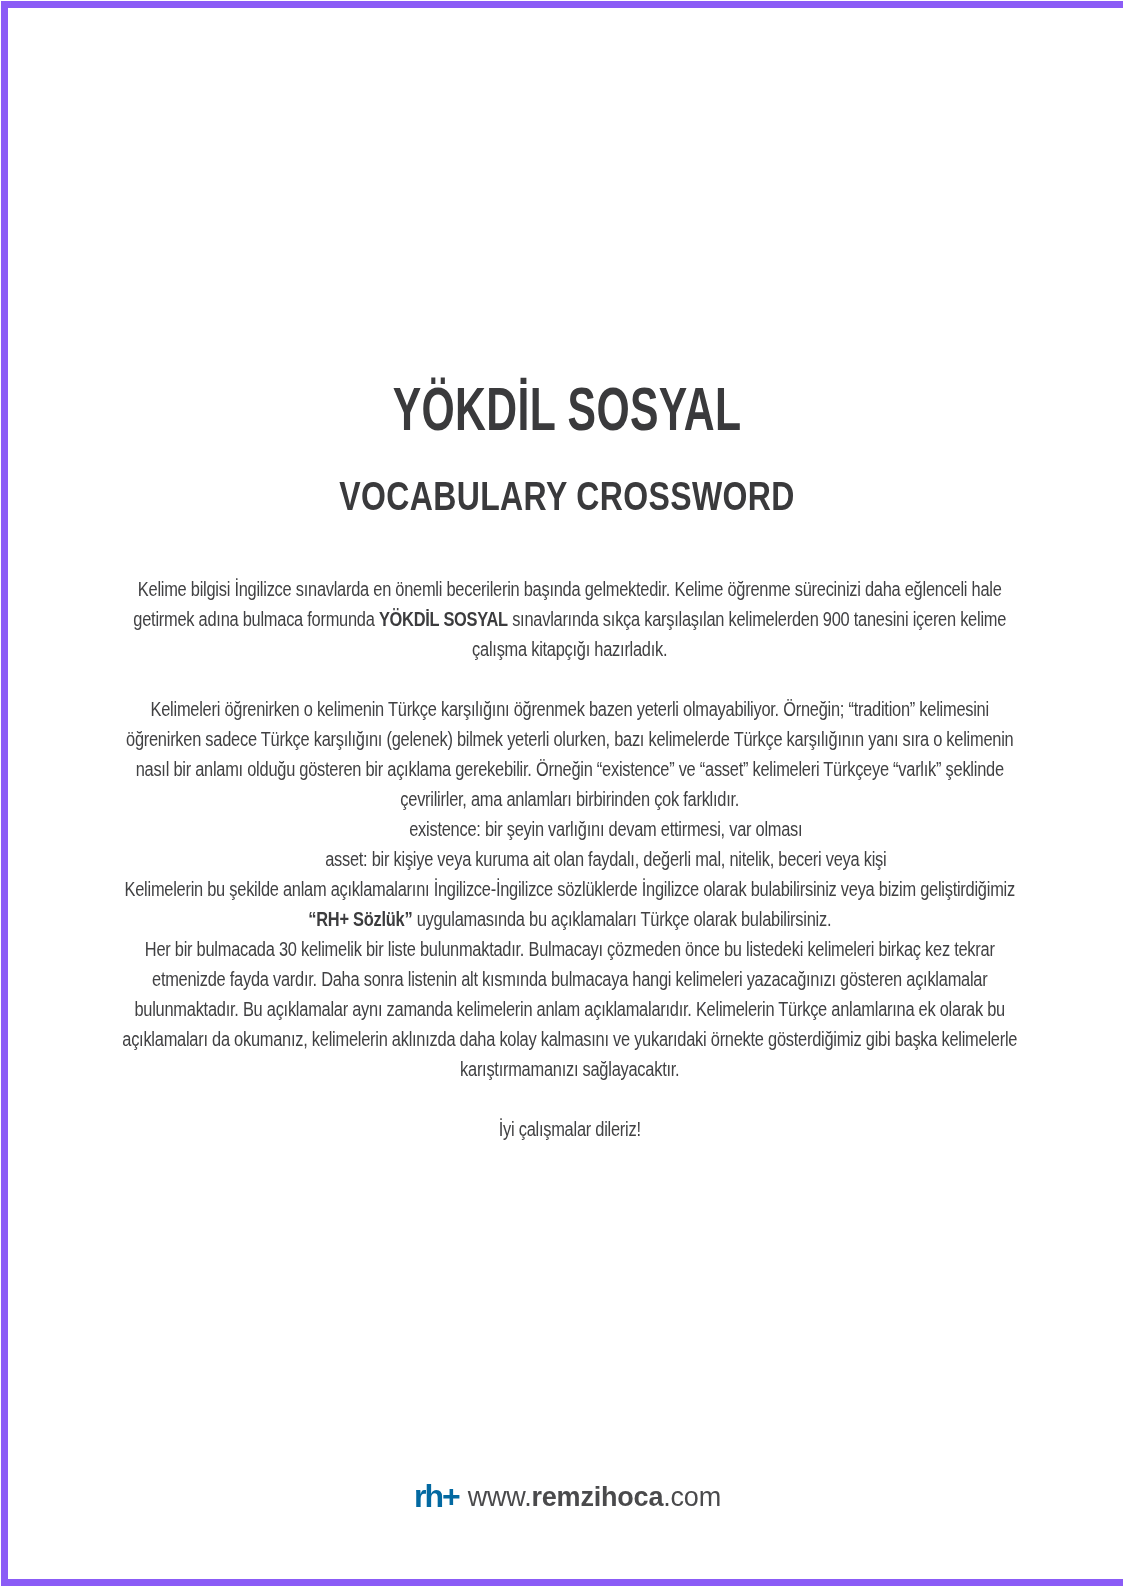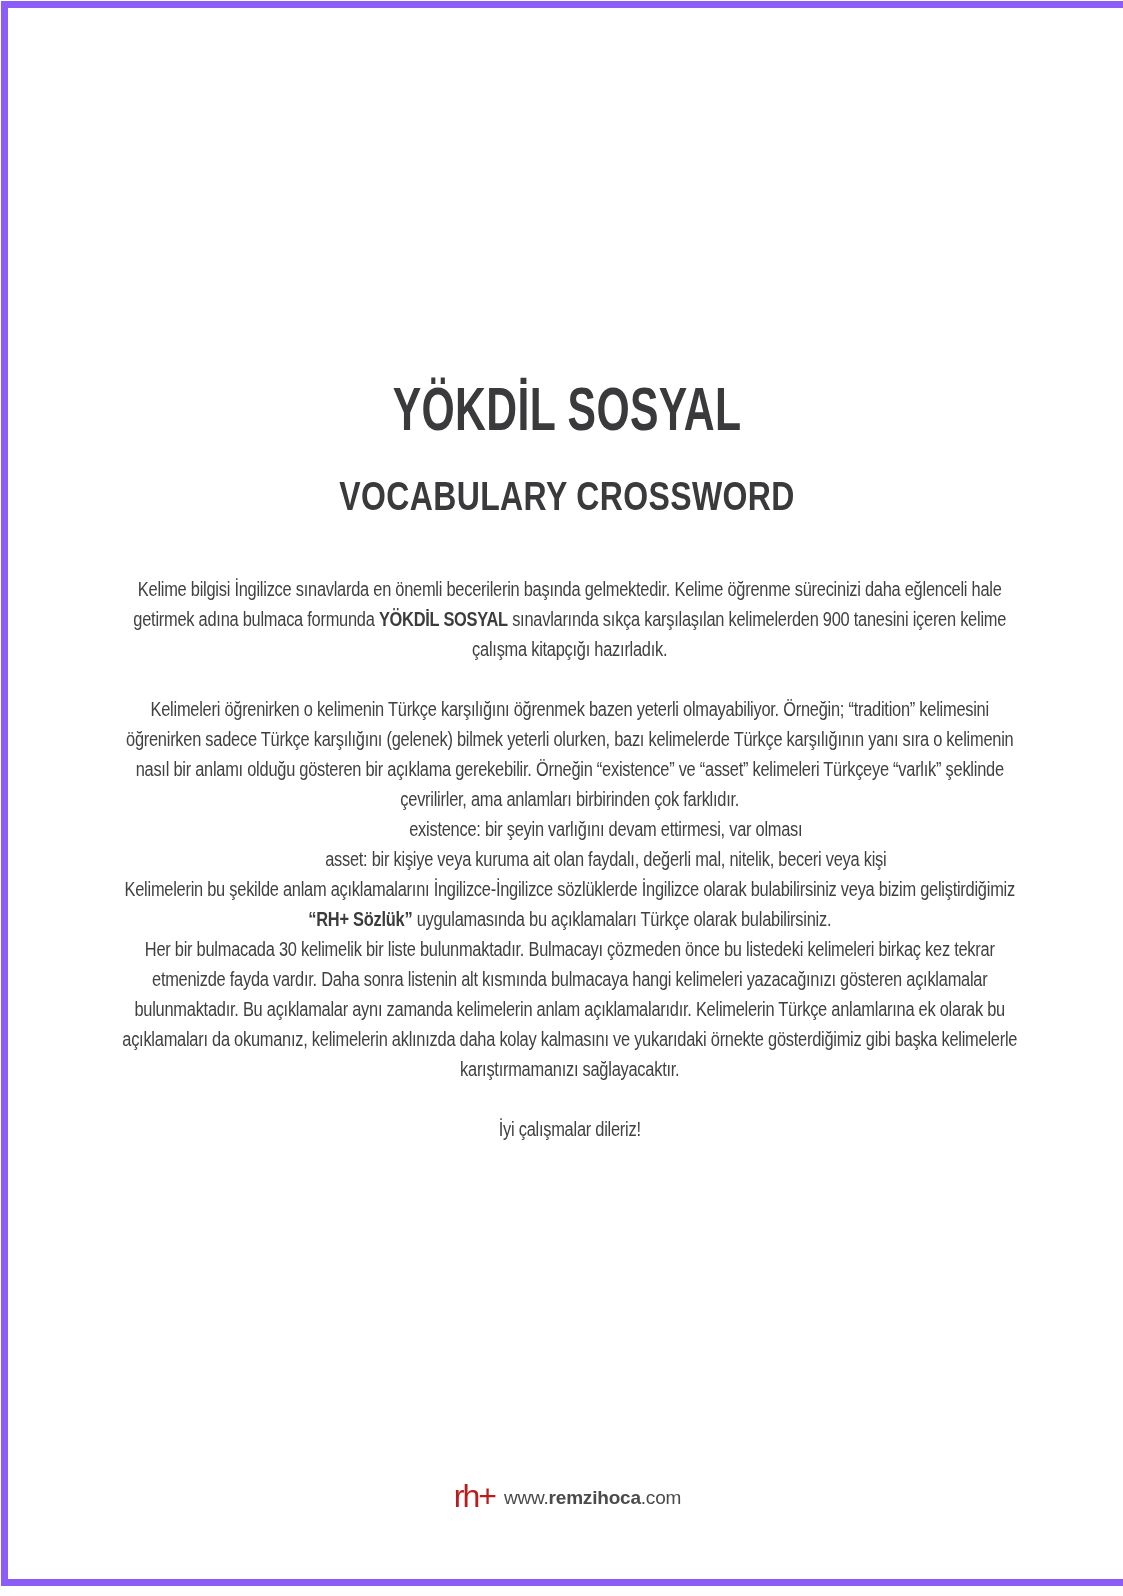--- a/index.html
+++ b/index.html
@@ -87,28 +87,28 @@
     left: 0;
     width: 100%;
     display: flex;
     justify-content: center;
     align-items: center;
     gap: 9px;
     color: #48484a;
   }
   .rh-logo {
     font-size: 32px;
-    font-weight: 400;
+    font-weight: 700;
     letter-spacing: -2px;
-    color: #b91c1c;
+    color: #0369a1;
     line-height: 1;
     padding-bottom: 3px;
   }
   .site-url {
-    font-size: 19px;
+    font-size: 27px;
     letter-spacing: -0.2px;
     color: #4a4a4c;
   }
   .site-url b { font-weight: 700; }
 </style>
 </head>
 <body>
 
 <div class="sheet">
 

